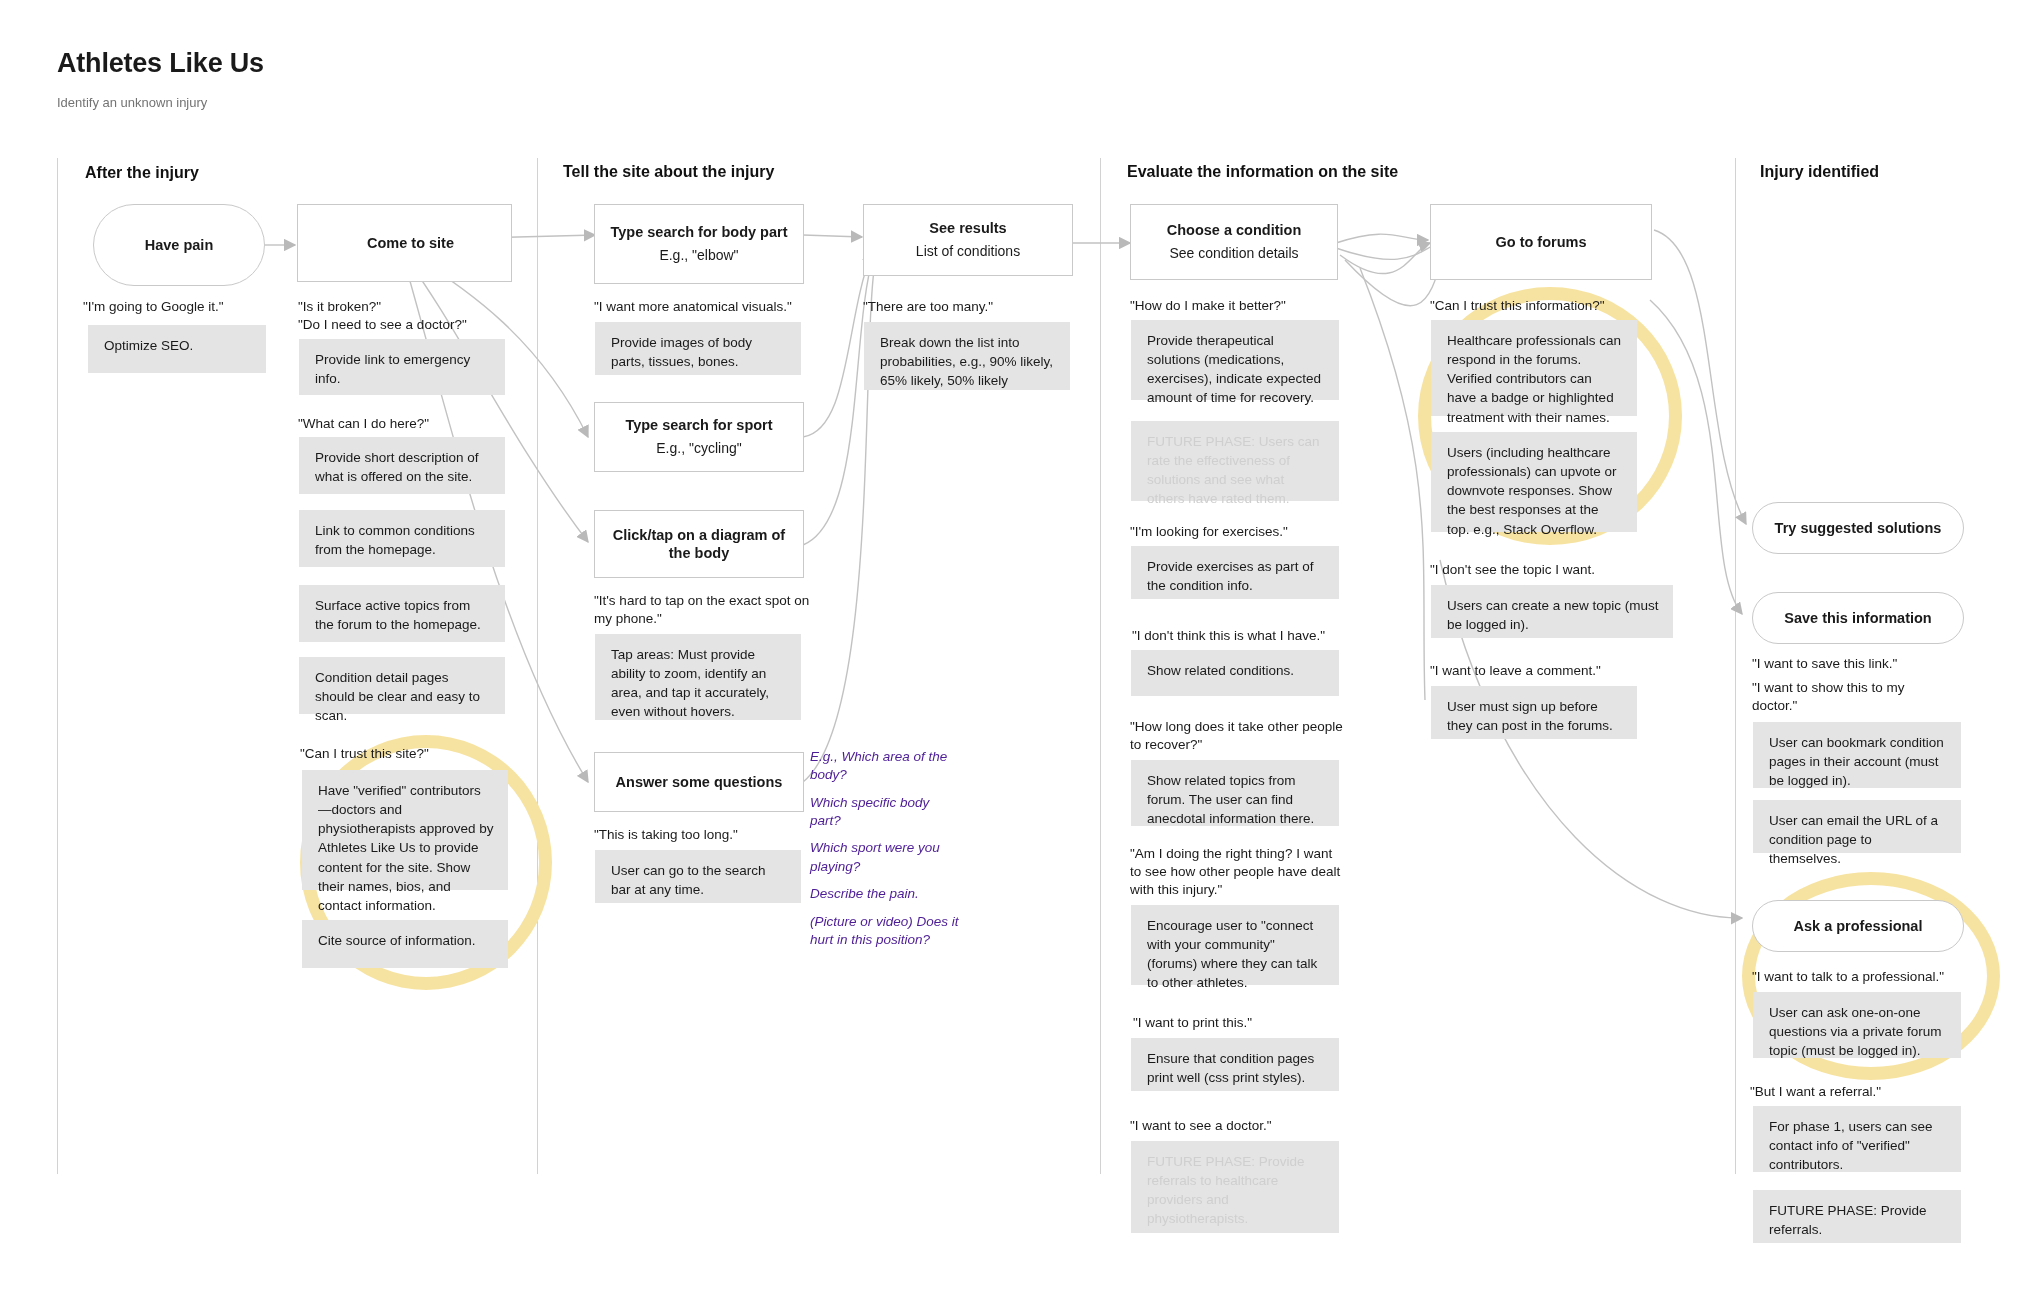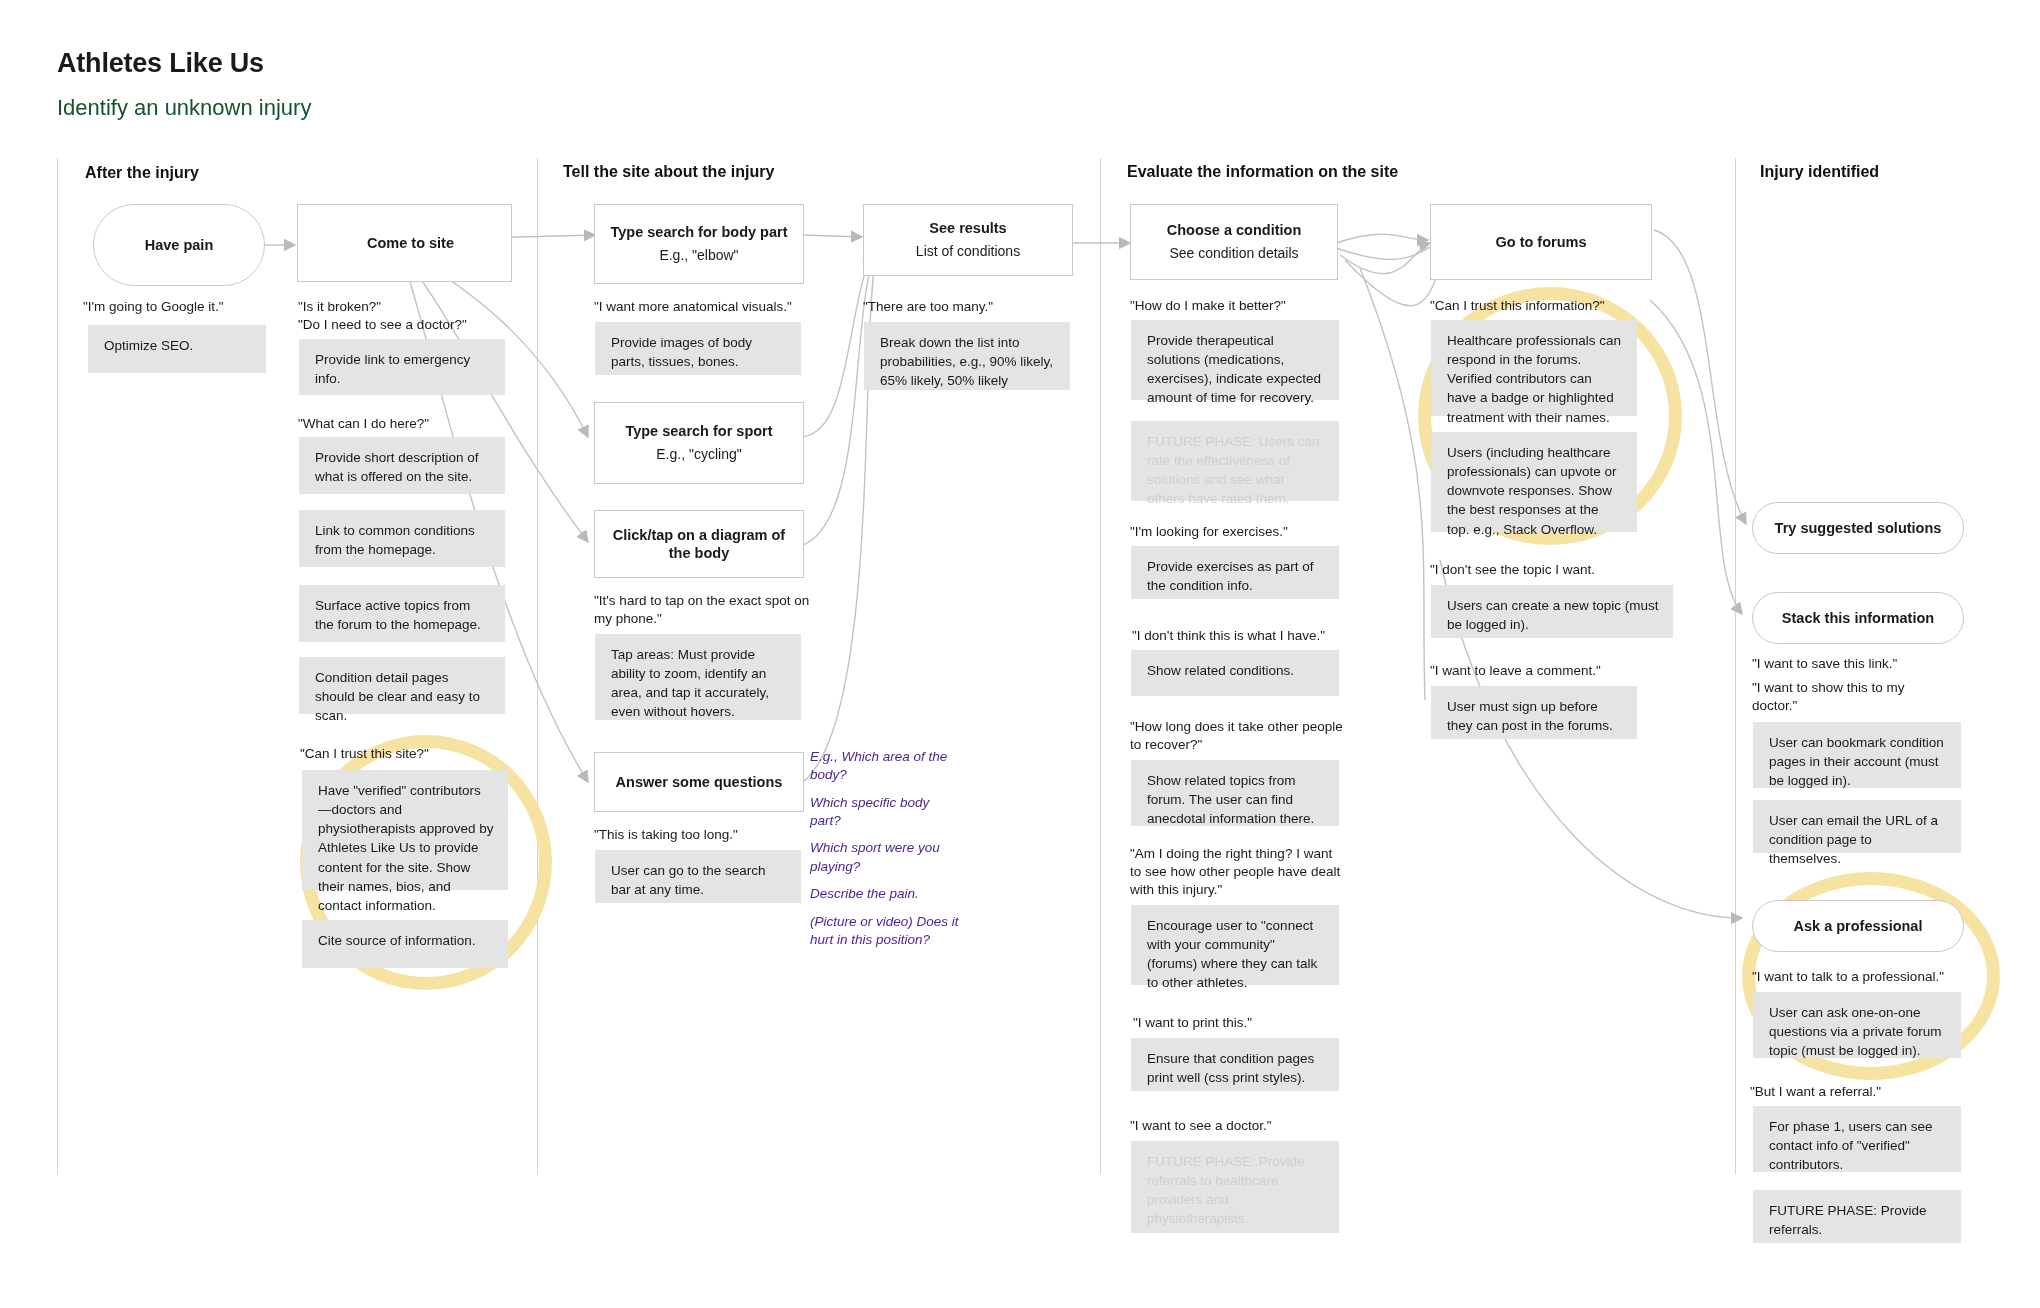--- a/index.html
+++ b/index.html
@@ -11,21 +11,21 @@
     color:#1a1a1a;
     position:relative;
     overflow:hidden;
   }
   #page-title {
     position:absolute; left:57px; top:48px;
     font-size:27px; font-weight:bold; letter-spacing:-0.2px;
   }
   #page-subtitle {
     position:absolute; left:57px; top:95px;
-    font-size:22px; font-weight:normal; color:#14532d;
+    font-size:13px; font-weight:normal; color:#737373;
   }
 
   
   .phase {
     position:absolute;
     border-left:1px solid #d2d2d2;
     top:158px; height:1016px;
   }
   .phase-title {
     position:absolute;
@@ -164,21 +164,21 @@
 <div class="card" style="left:302px; top:770px; width:206px; height:120px;">Have "verified" contributors—doctors and physiotherapists approved by Athletes Like Us to provide content for the site. Show their names, bios, and contact information.</div>
 <div class="card" style="left:302px; top:920px; width:206px; height:48px;">Cite source of information.</div>
 
 <div class="node" style="left:594px; top:204px; width:210px; height:80px;">
   <div class="node-title">Type search for body part</div>
   <div class="node-sub">E.g., "elbow"</div>
 </div>
 <div class="quote" style="left:594px; top:298px; width:230px;">"I want more anatomical visuals."</div>
 <div class="card" style="left:595px; top:322px; width:206px; height:53px;">Provide images of body parts, tissues, bones.</div>
 
-<div class="node" style="left:594px; top:402px; width:210px; height:82px;">
+<div class="node" style="left:594px; top:402px; width:210px; height:70px;">
   <div class="node-title">Type search for sport</div>
   <div class="node-sub">E.g., "cycling"</div>
 </div>
 
 <div class="node" style="left:594px; top:510px; width:210px; height:68px;">
   <div class="node-title">Click/tap on a diagram of the body</div>
 </div>
 <div class="quote" style="left:594px; top:592px; width:220px;">"It's hard to tap on the exact spot on my phone."</div>
 <div class="card" style="left:595px; top:634px; width:206px; height:86px;">Tap areas: Must provide ability to zoom, identify an area, and tap it accurately, even without hovers.</div>
 
@@ -232,21 +232,21 @@
 <div class="quote" style="left:1430px; top:561px; width:225px;">"I don't see the topic I want.</div>
 <div class="card" style="left:1431px; top:585px; width:242px; height:53px;">Users can create a new topic (must be logged in).</div>
 <div class="quote" style="left:1430px; top:662px; width:225px;">"I want to leave a comment."</div>
 <div class="card" style="left:1431px; top:686px; width:206px; height:53px;">User must sign up before they can post in the forums.</div>
 
 <div class="node pill" style="left:1752px; top:502px; width:212px; height:52px;">
   <div class="node-title">Try suggested solutions</div>
 </div>
 
 <div class="node pill" style="left:1752px; top:592px; width:212px; height:52px;">
-  <div class="node-title">Stack this information</div>
+  <div class="node-title">Save this information</div>
 </div>
 <div class="quote" style="left:1752px; top:655px; width:225px;">"I want to save this link."</div>
 <div class="quote" style="left:1752px; top:679px; width:200px;">"I want to show this to my doctor."</div>
 <div class="card" style="left:1753px; top:722px; width:208px; height:66px;">User can bookmark condition pages in their account (must be logged in).</div>
 <div class="card" style="left:1753px; top:800px; width:208px; height:53px;">User can email the URL of a condition page to themselves.</div>
 
 <div class="node pill" style="left:1752px; top:900px; width:212px; height:52px;">
   <div class="node-title">Ask a professional</div>
 </div>
 <div class="quote" style="left:1752px; top:968px; width:225px;">"I want to talk to a professional."</div>

